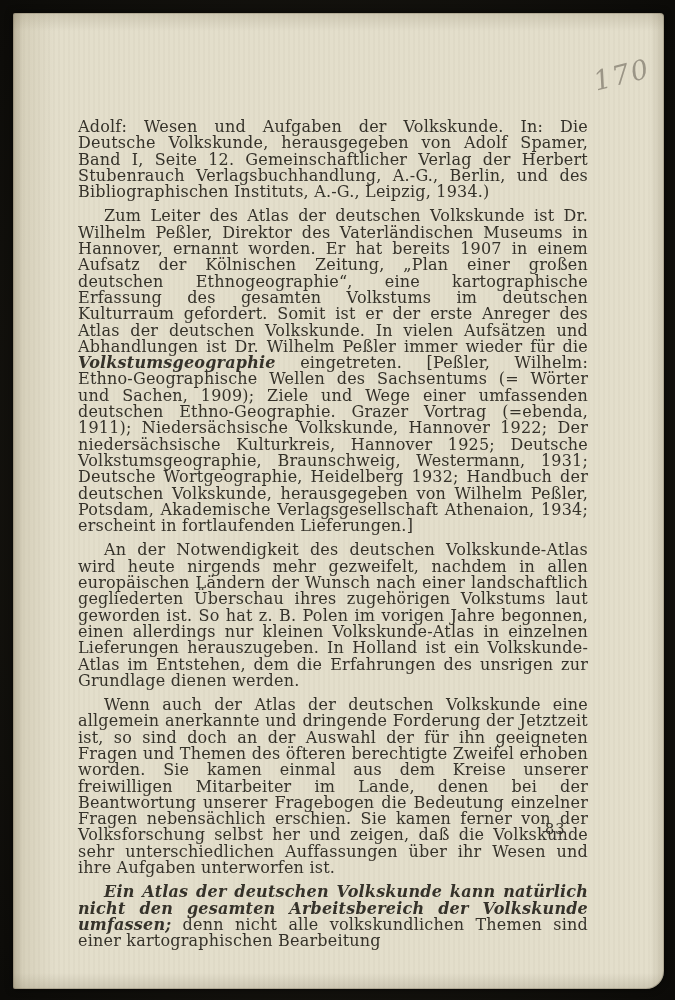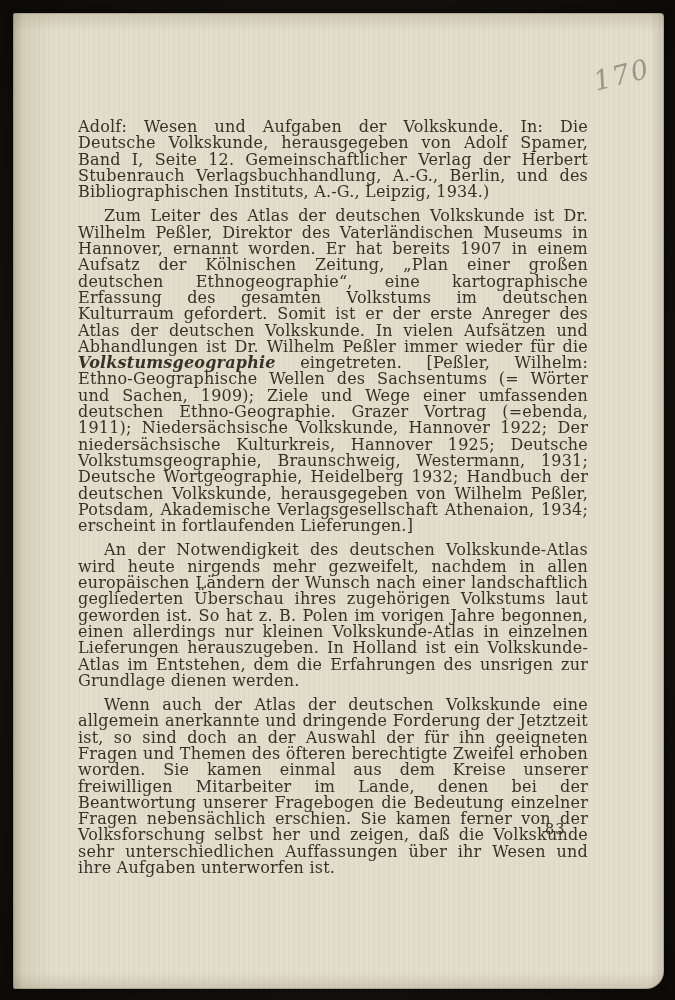--- a/index.html
+++ b/index.html
@@ -75,16 +75,17 @@
 <div class="scan-frame">
   <div class="gutter-edge"></div>
   <div class="book-page">
     <div class="paper-grain"></div>
     <div class="handwritten-number">170</div>
     <div class="text-block">
         <p class=""><span>Adolf: Wesen und Aufgaben der Volkskunde. In: Die Deutsche Volkskunde, herausgegeben von Adolf Spamer, Band I, Seite 12. Gemeinschaftlicher Verlag der Herbert Stubenrauch Verlagsbuchhandlung, A.-G., Berlin, und des Bibliographischen Instituts, A.-G., Leipzig, 1934.)</span></p>
         <p class="indent"><span>Zum Leiter des Atlas der deutschen Volkskunde ist Dr. Wilhelm Peßler, Direktor des Vaterländischen Museums in Hannover, ernannt worden. Er hat bereits 1907 in einem Aufsatz der Kölnischen Zeitung, „Plan einer großen deutschen Ethnogeographie“, eine kartographische Erfassung des gesamten Volkstums im deutschen Kulturraum gefordert. Somit ist er der erste Anreger des Atlas der deutschen Volkskunde. In vielen Aufsätzen und Abhandlungen ist Dr. Wilhelm Peßler immer wieder für die </span><span class="bold">Volkstumsgeographie</span><span> eingetreten. [Peßler, Wilhelm: Ethno-Geographische Wellen des Sachsentums (= Wörter und Sachen, 1909); Ziele und Wege einer umfassenden deutschen Ethno-Geographie. Grazer Vortrag (=ebenda, 1911); Niedersächsische Volkskunde, Hannover 1922; Der niedersächsische Kulturkreis, Hannover 1925; Deutsche Volkstumsgeographie, Braunschweig, Westermann, 1931; Deutsche Wortgeographie, Heidelberg 1932; Handbuch der deutschen Volkskunde, herausgegeben von Wilhelm Peßler, Potsdam, Akademische Verlagsgesellschaft Athenaion, 1934; erscheint in fortlaufenden Lieferungen.]</span></p>
         <p class="indent"><span>An der Notwendigkeit des deutschen Volkskunde-Atlas wird heute nirgends mehr gezweifelt, nachdem in allen europäischen Ländern der Wunsch nach einer landschaftlich gegliederten Überschau ihres zugehörigen Volkstums laut geworden ist. So hat z. B. Polen im vorigen Jahre begonnen, einen allerdings nur kleinen Volkskunde-Atlas in einzelnen Lieferungen herauszugeben. In Holland ist ein Volkskunde-Atlas im Entstehen, dem die Erfahrungen des unsrigen zur Grundlage dienen werden.</span></p>
         <p class="indent"><span>Wenn auch der Atlas der deutschen Volkskunde eine allgemein anerkannte und dringende Forderung der Jetztzeit ist, so sind doch an der Auswahl der für ihn geeigneten Fragen und Themen des öfteren berechtigte Zweifel erhoben worden. Sie kamen einmal aus dem Kreise unserer freiwilligen Mitarbeiter im Lande, denen bei der Beantwortung unserer Fragebogen die Bedeutung einzelner Fragen nebensächlich erschien. Sie kamen ferner von der Volksforschung selbst her und zeigen, daß die Volkskunde sehr unterschiedlichen Auffassungen über ihr Wesen und ihre Aufgaben unterworfen ist.</span></p>
+        <p class="indent"><span class="bold">Ein Atlas der deutschen Volkskunde kann natürlich nicht den gesamten Arbeitsbereich der Volkskunde umfassen;</span><span> denn nicht alle volkskundlichen Themen sind einer kartographischen Bearbeitung</span></p>
       </div>
     <div class="printed-page-number">83</div>
   </div>
 </div>
 
 </body></html>

